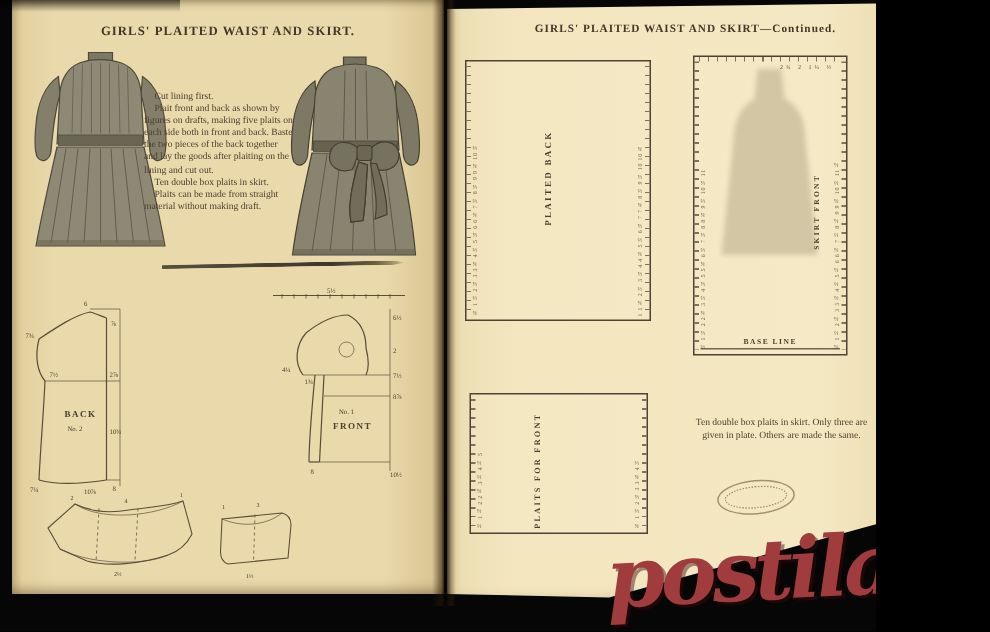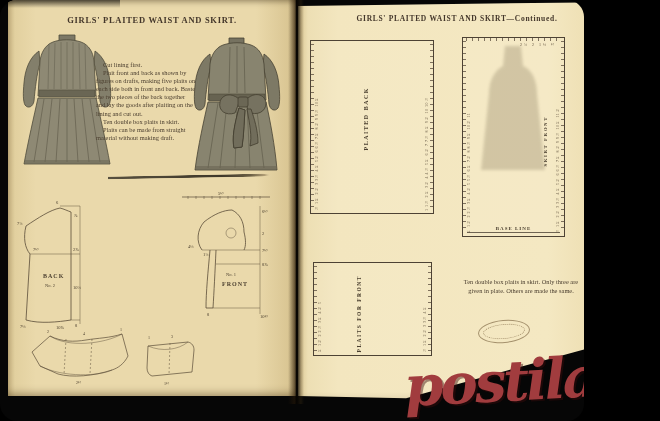--- a/index.html
+++ b/index.html
@@ -1,17 +1,17 @@
 <!DOCTYPE html>
 <html><head>
 <meta charset="utf-8">
 <style>
   html,body{margin:0;padding:0;background:#000;}
   #scan{position:relative;width:584px;height:421px;background:#060606;overflow:hidden;
-        font-family:"Liberation Serif","DejaVu Serif",serif;border-radius:17px;}
+        font-family:"Liberation Serif","DejaVu Serif",serif;}
 
   
   .page{position:absolute;}
   #page-left{left:8px;top:0;width:288px;height:396px;
     background:linear-gradient(90deg,#cdb987 0,#e4d2a2 6px,#ead9ab 30px,#ead9ab 250px,#dcc globalization 0),#e9d8aa;
     background:linear-gradient(90deg,#c9b583 0,#e2d09f 7px,#ead9ab 28px,#ead9ab 248px,#d9c592 282px,#c9b27c 288px);
     box-shadow:inset 0 -6px 8px -4px rgba(60,40,10,.45), inset 0 5px 6px -4px rgba(40,25,5,.5);}
   #page-right{left:298px;top:2px;width:318px;height:402px;
     background:linear-gradient(90deg,#d8c490 0,#eddfb4 10px,#f3e6bf 40px,#f4e8c2 250px,#ecdcae 306px,#d9c693 318px);
     clip-path:polygon(0% 1%,99.4% 0%,100% 6%,96.5% 85%,34% 98.6%,0% 98%);

